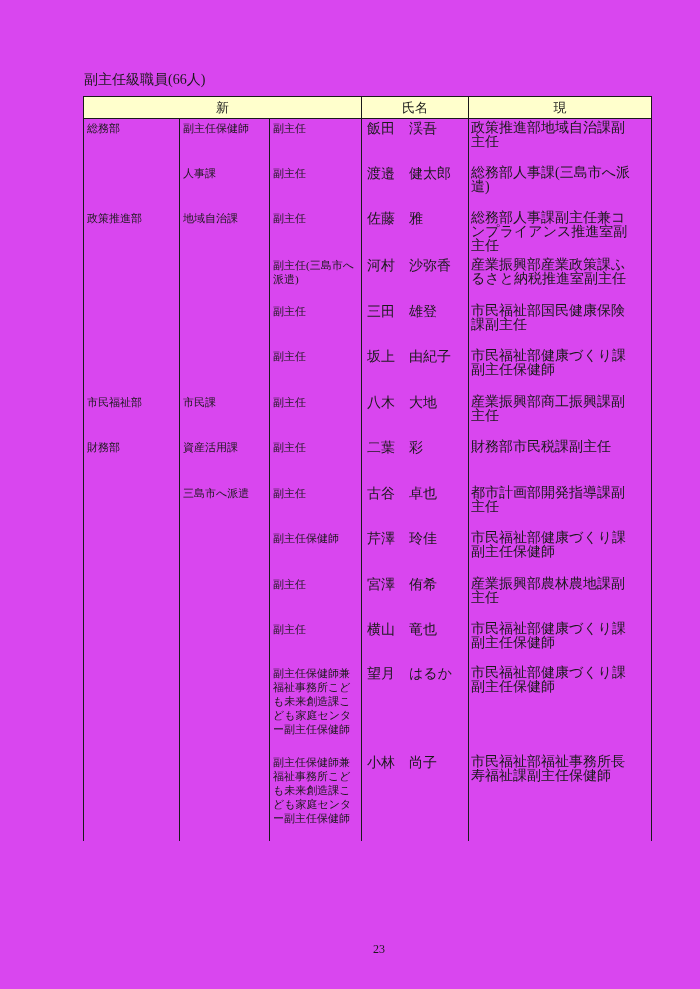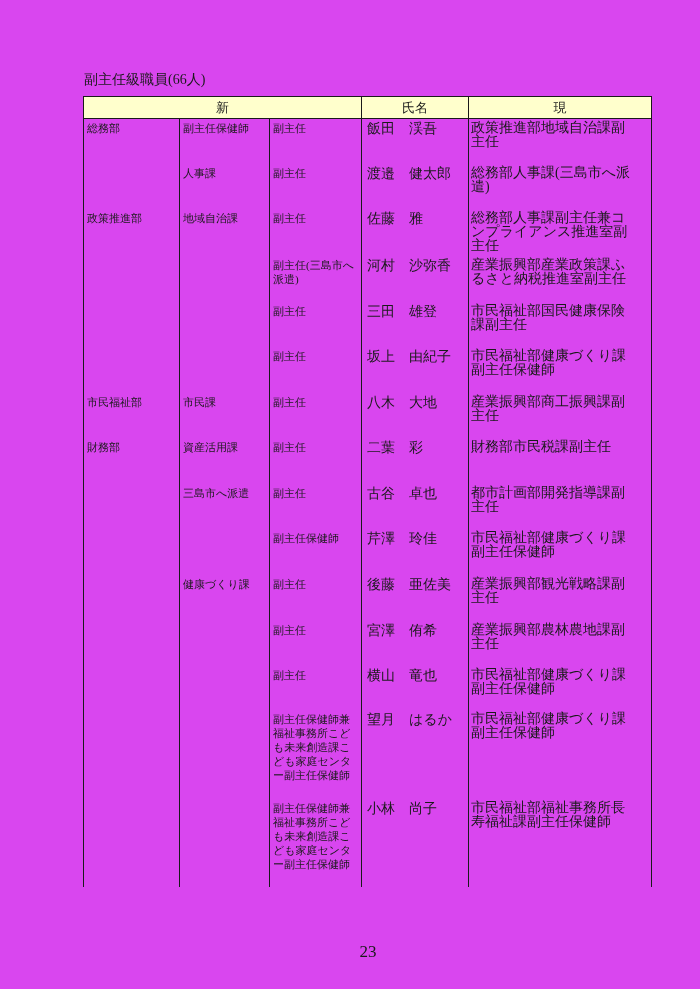--- a/index.html
+++ b/index.html
@@ -57,25 +57,25 @@
     padding: 2px 16px 0 2px;
   }
   table.roster td.c-name {
     font-size: 14px;
     padding: 3px 2px 0 5px;
     white-space: nowrap;
   }
   table.roster td.c-role { padding-right: 2px; }
   .page-number {
     position: absolute;
-    left: 84px;
+    left: 95px;
     top: 942px;
     width: 568px;
     text-align: center;
-    font-size: 17px;
+    font-size: 12px;
   }
 </style>
 </head>
 <body>
 
 <div class="page">
 
   <div class="doc-title">副主任級職員(66人)</div>
 
   <table class="roster">
@@ -157,27 +157,20 @@
         <td class="c-name">古谷　卓也</td>
         <td class="c-current">都市計画部開発指導課副主任</td>
       </tr>
       <tr style="height:46px">
         <td class="c-dept"></td>
         <td class="c-section"></td>
         <td class="c-role">副主任保健師</td>
         <td class="c-name">芹澤　玲佳</td>
         <td class="c-current">市民福祉部健康づくり課副主任保健師</td>
       </tr>
-      <tr style="height:46px">
-        <td class="c-dept"></td>
-        <td class="c-section">健康づくり課</td>
-        <td class="c-role">副主任</td>
-        <td class="c-name">後藤　亜佐美</td>
-        <td class="c-current">産業振興部観光戦略課副主任</td>
-      </tr>
       <tr style="height:45px">
         <td class="c-dept"></td>
         <td class="c-section"></td>
         <td class="c-role">副主任</td>
         <td class="c-name">宮澤　侑希</td>
         <td class="c-current">産業振興部農林農地課副主任</td>
       </tr>
       <tr style="height:44px">
         <td class="c-dept"></td>
         <td class="c-section"></td>

